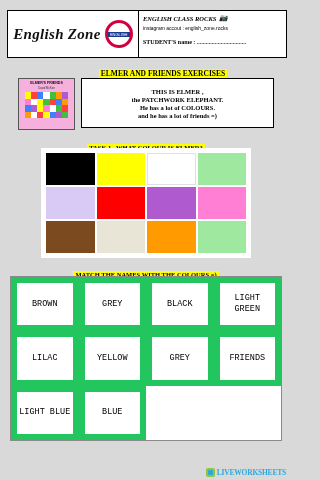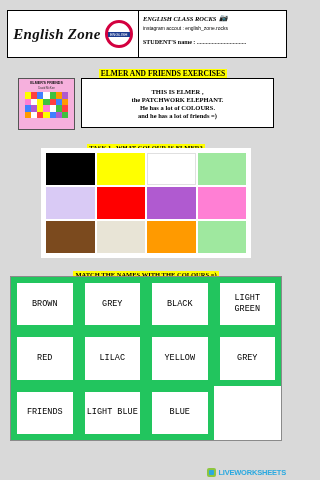--- a/index.html
+++ b/index.html
@@ -145,21 +145,21 @@
   }
   .lw-mark{
     width:9px;height:9px;border-radius:2px;background:#8dc63f;
     display:inline-block;position:relative;
   }
   .lw-mark:after{
     content:"";position:absolute;left:2px;top:2px;
     width:5px;height:5px;border-radius:1px;background:#2aa9e0;
   }
   .lw-text{
-    font-family:Liberation Sans, sans-serif;
+    font-family:Liberation Serif, serif;
     font-weight:bold;font-size:7.5px;color:#2aa9e0;letter-spacing:-0.2px;
   }
 </style>
 </head>
 <body>
 
 <div class="sheet">
 
   <div class="header">
     <div class="header-left">
@@ -244,21 +244,20 @@
     </div>
 
   <div class="task2">
     <span class="task-hl">MATCH THE NAMES WITH THE COLOURS =)</span>
   </div>
   <div class="word-table">
       <div class="word-cell">BROWN</div>
       <div class="word-cell">GREY</div>
       <div class="word-cell">BLACK</div>
       <div class="word-cell">LIGHT GREEN</div>
-      <div class="word-cell">RED</div>
       <div class="word-cell">LILAC</div>
       <div class="word-cell">YELLOW</div>
       <div class="word-cell">GREY</div>
       <div class="word-cell">FRIENDS</div>
       <div class="word-cell">LIGHT BLUE</div>
       <div class="word-cell">BLUE</div>
     </div>
 
   <div class="footer">
     <span class="lw-mark"></span>

